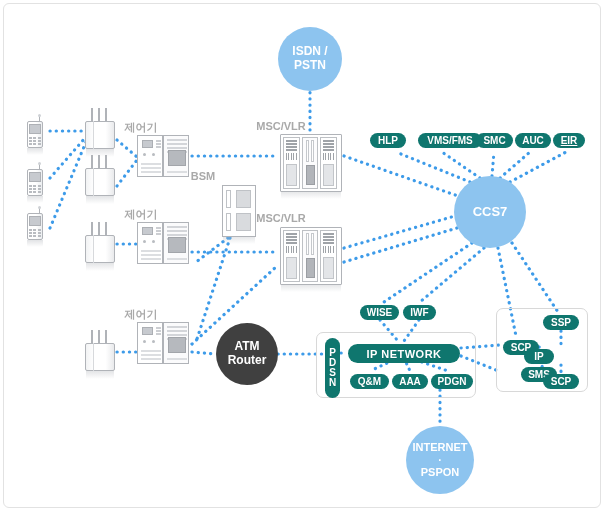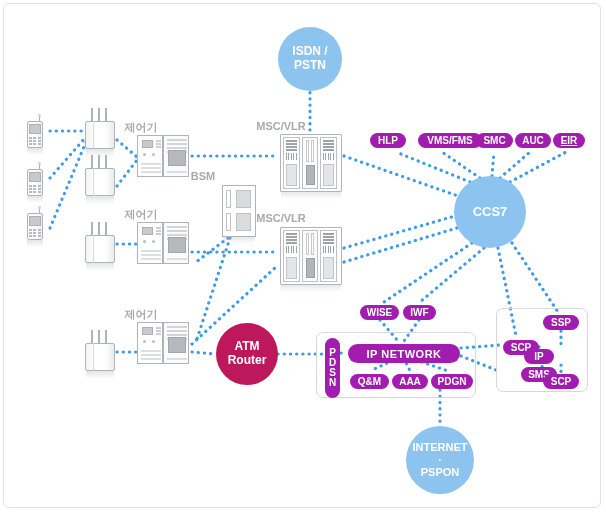--- a/index.html
+++ b/index.html
@@ -37,25 +37,25 @@
     border-radius: 50%;
     display: flex;
     align-items: center;
     justify-content: center;
     text-align: center;
     color: #ffffff;
     font-weight: bold;
     line-height: 1.15;
   }
   .circle.blue { background: #8dc4ef; }
-  .circle.gray { background: #be185d; text-align: center; }
+  .circle.gray { background: #404040; text-align: center; }
 
   
   .pill {
-    background: #a21caf;
+    background: #0f766e;
     color: #ffffff;
     border-radius: 9px;
     font-size: 10px;
     font-weight: bold;
     display: flex;
     align-items: center;
     justify-content: center;
     white-space: nowrap;
     height: 15px;
     box-sizing: border-box;

